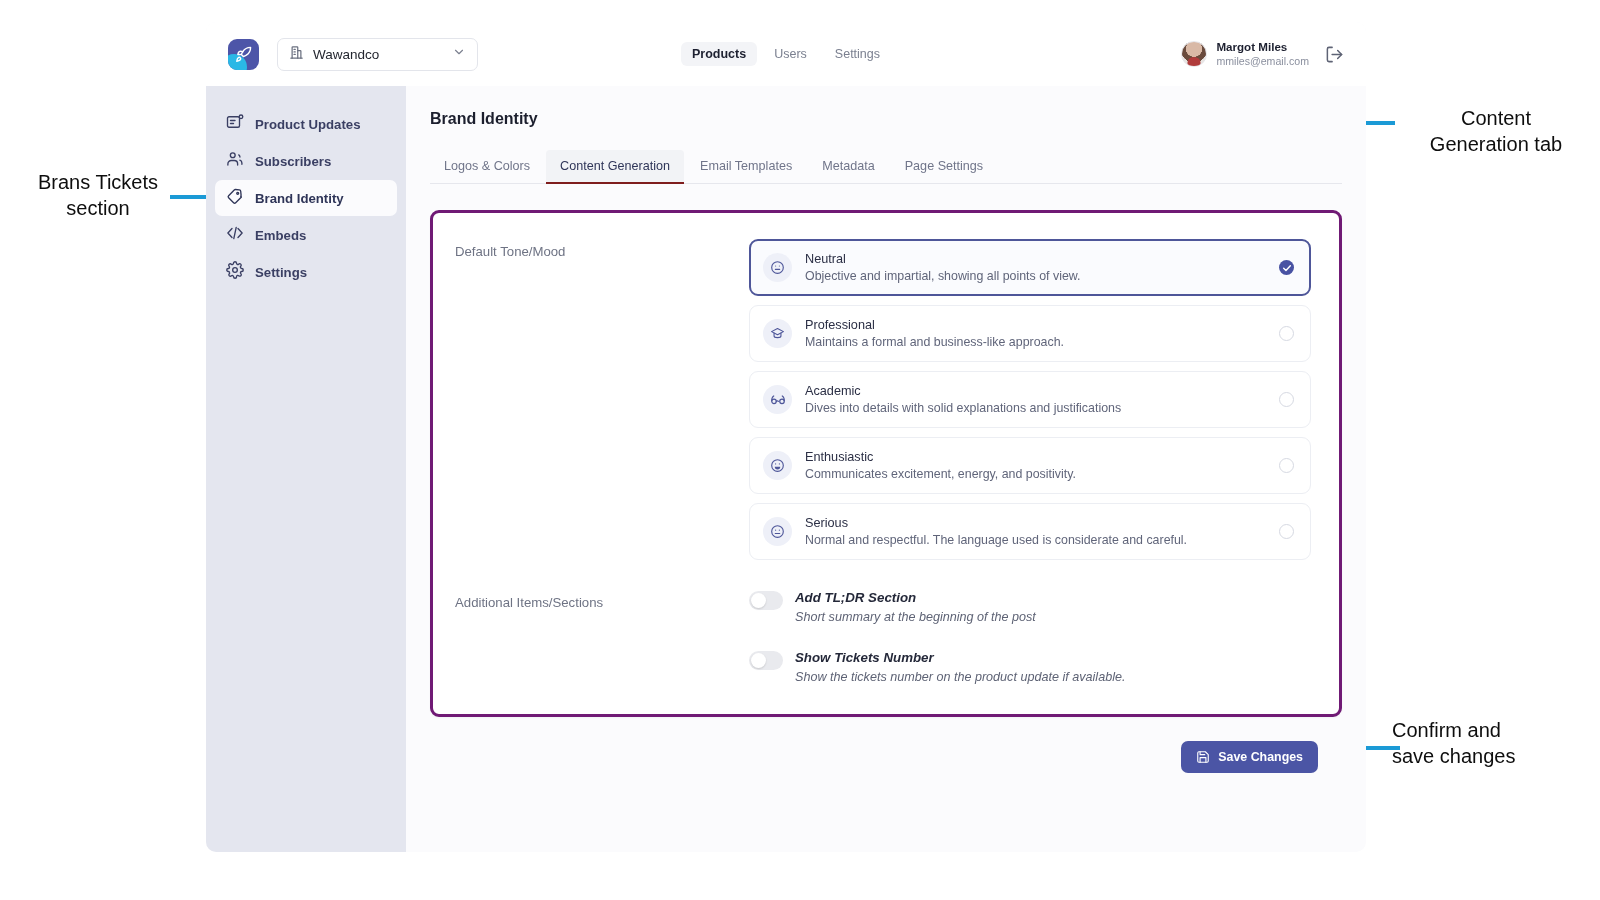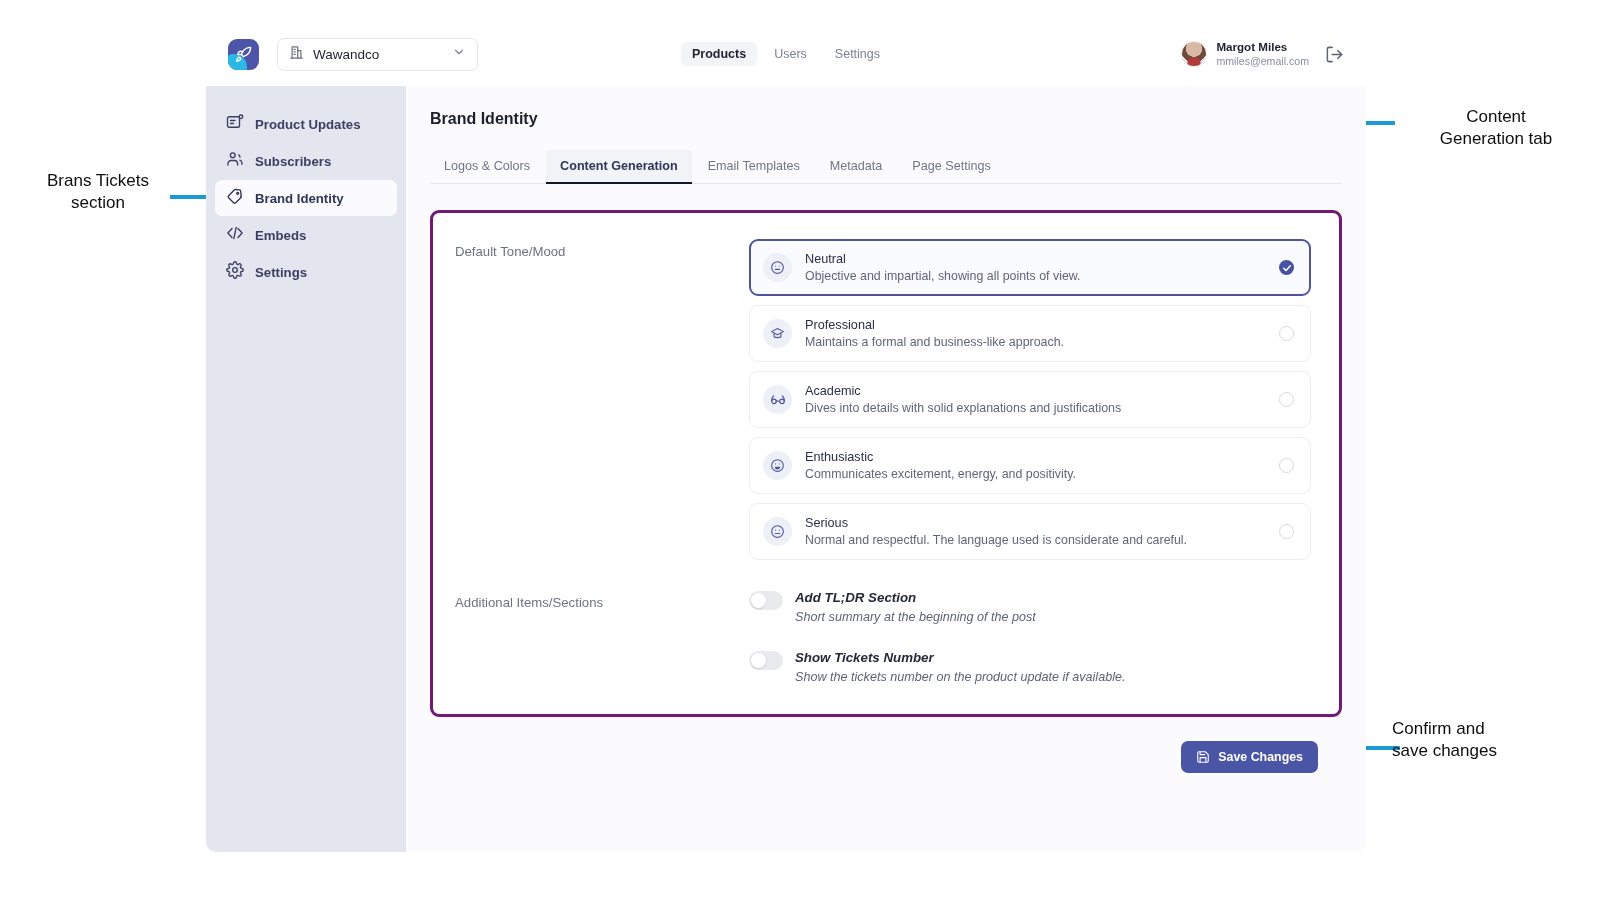--- a/index.html
+++ b/index.html
@@ -200,23 +200,23 @@
     font-size: 12.6px;
     color: #70758a;
     padding: 9px 14px 9px 14px;
     cursor: pointer;
     border-bottom: 2px solid transparent;
     white-space: nowrap;
     margin-bottom: -1px;
   }
   .tab.active {
     color: #2f3558;
-    font-weight: bold;
+    font-weight: normal;
     background: #f2f3f6;
-    border-bottom: 2px solid #0f172a;
+    border-bottom: 2px solid #7f1d1d;
     border-radius: 4px 4px 0 0;
   }
 
   
   #settings-panel {
     background: #ffffff;
     border: 3px solid #701a75;
     border-radius: 9px;
     padding: 26px 28px 30px 22px;
     box-shadow: 0 1px 2px rgba(20,25,50,.04);
@@ -334,21 +334,21 @@
     font-size: 12.4px;
     font-weight: bold;
     font-family: "Liberation Sans", sans-serif;
     cursor: pointer;
   }
 
   
   .annotation {
     position: absolute;
     font-family: "Liberation Sans", sans-serif;
-    font-size: 17px;
+    font-size: 20px;
     color: #0e0e0e;
     line-height: 1.28;
     white-space: pre-line;
   }
   #anno-left  { left: 8px;  top: 170px; width: 180px; text-align: center; }
   #anno-right { left: 1398px; top: 106px; width: 196px; text-align: center; }
   #anno-save  { left: 1392px; top: 718px; width: 200px; text-align: left; }
 
   svg.anno-svg { position: absolute; overflow: visible; pointer-events: none; }
 </style>

